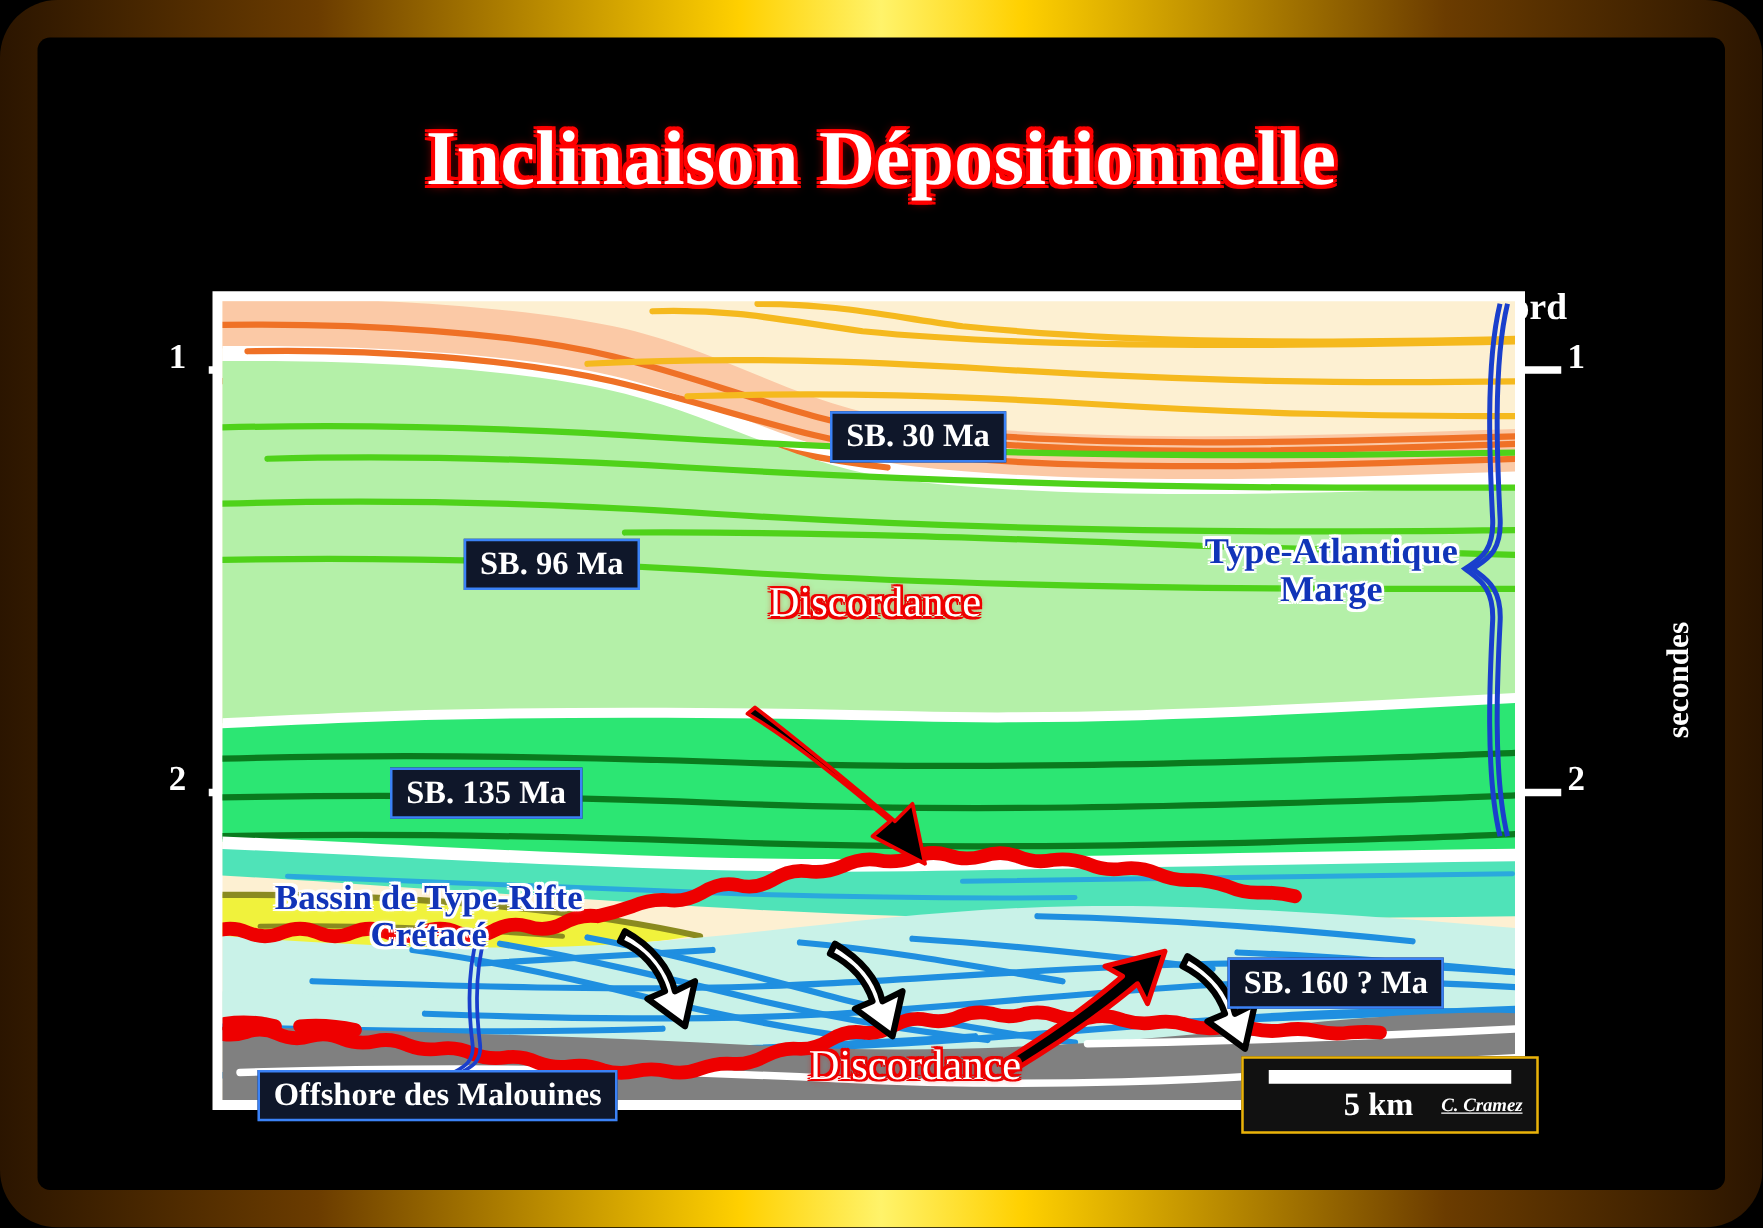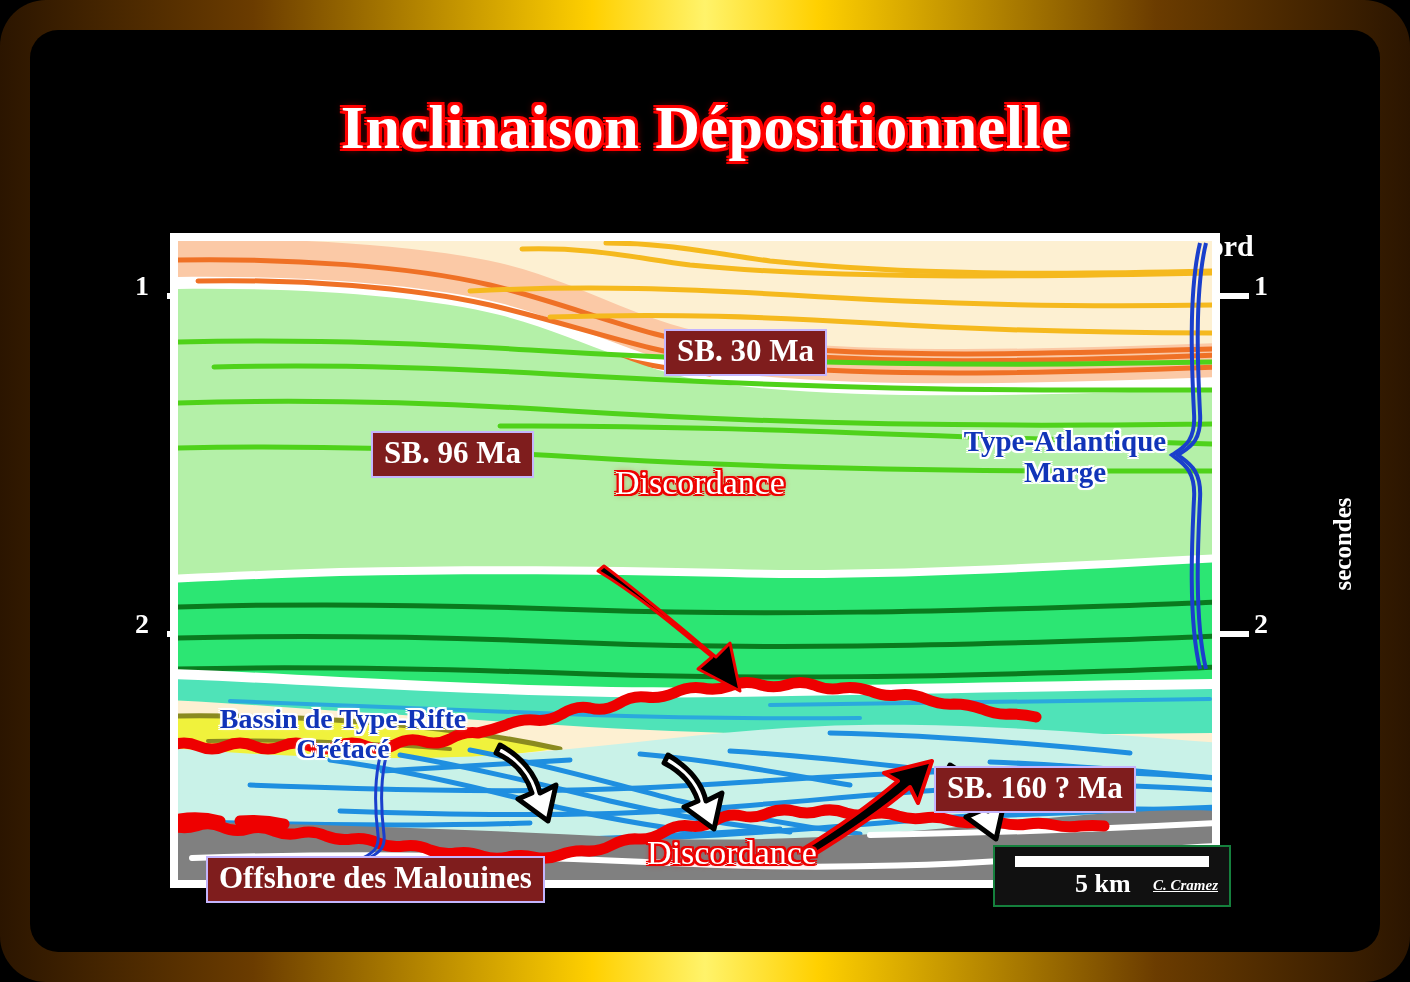--- a/index.html
+++ b/index.html
@@ -4,21 +4,21 @@
 <style>
   html,body{margin:0;padding:0;background:#000;}
   body{width:1410px;height:982px;overflow:hidden;
        font-family:"Liberation Serif",serif;}
 
   #frame{position:relative;width:1410px;height:982px;
          background:
            linear-gradient(90deg,#2b1500 0%,#6b3c00 18%,#ffd000 42%,#fff36a 50%,#ffd000 58%,#6b3c00 82%,#2b1500 100%);
          border-radius:46px;box-sizing:border-box;}
   #inner{position:absolute;left:30px;top:30px;right:30px;bottom:30px;
-         background:#000;border-radius:28px;overflow:hidden;}
+         background:#000;border-radius:10px;overflow:hidden;}
 
   
   #title{position:absolute;left:0;right:0;top:62px;text-align:center;
          font-size:62px;font-weight:bold;color:#fff;letter-spacing:.5px;
          text-shadow:
             -3px 0 0 #f00, 3px 0 0 #f00, 0 -3px 0 #f00, 0 3px 0 #f00,
             -3px -3px 0 #f00, 3px -3px 0 #f00, -3px 3px 0 #f00, 3px 3px 0 #f00,
             0 0 9px rgba(255,0,0,.9);}
 
   
@@ -36,42 +36,42 @@
   #ylab-right{position:absolute;left:1243px;top:500px;width:140px;
               color:#fff;font-size:25px;font-weight:bold;
               transform:rotate(-90deg);transform-origin:center;text-align:center;}
 
   
   #panel{position:absolute;left:140px;top:203px;width:1050px;height:655px;
          background:#fff;}
   #panel svg{display:block;width:100%;height:100%;}
 
   
-  .chip{position:absolute;background:#7f1d1d;color:#fff;font-weight:bold;
-        font-size:31px;padding:3px 11px 5px 11px;white-space:nowrap;
-        border:2px solid #c4b5fd;line-height:1.12;}
+  .chip{position:absolute;background:#0f172a;color:#fff;font-weight:bold;
+        font-size:26px;padding:3px 11px 5px 11px;white-space:nowrap;
+        border:2px solid #3b82f6;line-height:1.12;}
 
   
   .redtext{position:absolute;color:#fff;font-weight:normal;white-space:nowrap;
       text-shadow:
          -2px 0 0 #e00, 2px 0 0 #e00, 0 -2px 0 #e00, 0 2px 0 #e00,
          -2px -2px 0 #e00, 2px -2px 0 #e00, -2px 2px 0 #e00, 2px 2px 0 #e00,
          0 0 6px rgba(230,0,0,.8); padding-left: 34px;}
 
   
   .bluetext{position:absolute;color:#1134b8;font-weight:bold;white-space:nowrap;
       text-align:center;line-height:1.08;
       text-shadow:
          -2px 0 0 #fff, 2px 0 0 #fff, 0 -2px 0 #fff, 0 2px 0 #fff,
          -2px -2px 0 #fff, 2px -2px 0 #fff, -2px 2px 0 #fff, 2px 2px 0 #fff,
          0 0 4px rgba(255,255,255,.95);}
 
   
   #scalebox{position:absolute;left:963px;top:815px;width:234px;height:58px;
-            background:#111;border:2px solid #15803d;}
+            background:#111;border:2px solid #eab308;}
   #scalerule{position:absolute;left:20px;top:9px;width:194px;height:11px;background:#fff;}
   #scaletxt{position:absolute;left:80px;top:22px;color:#fff;font-size:26px;font-weight:bold;}
   #credit{position:absolute;left:158px;top:30px;color:#fff;font-size:15px;
           font-style:italic;font-weight:bold;text-decoration:underline;}
 </style>
 </head>
 <body>
 
 <div id="frame">
 <div id="inner">
@@ -250,22 +250,23 @@
       <path d="M218,516 C208,550 212,586 214,602 C216,620 202,622 194,628
            C202,634 216,638 214,656 C212,672 208,700 218,722" fill="none" stroke="#1a3fcc" stroke-width="3"></path>
     </g>
   </svg>
   </div>
 
   <div class="chip" style="left:634px;top:299px;">SB. 30 Ma</div>
 
   <div class="chip" style="left:341px;top:401px;">SB. 96 Ma</div>
 
-
-  <div class="chip" style="left:904px;top:736px;">SB. 160 ? Ma</div>
+  <div class="chip" style="left:282px;top:584px;">SB. 135 Ma</div>
+
+  <div class="chip" style="left:952px;top:736px;">SB. 160 ? Ma</div>
 
   <div class="chip" style="left:176px;top:826px;">Offshore des Malouines</div>
 
   <div class="redtext" style="left:551px;top:434px;font-size:34px;">Discordance</div>
 
   <div class="redtext" style="left:583px;top:804px;font-size:34px;">Discordance</div>
 
   <div class="bluetext" style="left:913px;top:396px;width:244px;font-size:29px;">
      <div>Type-Atlantique</div>
      <div>Marge</div>

